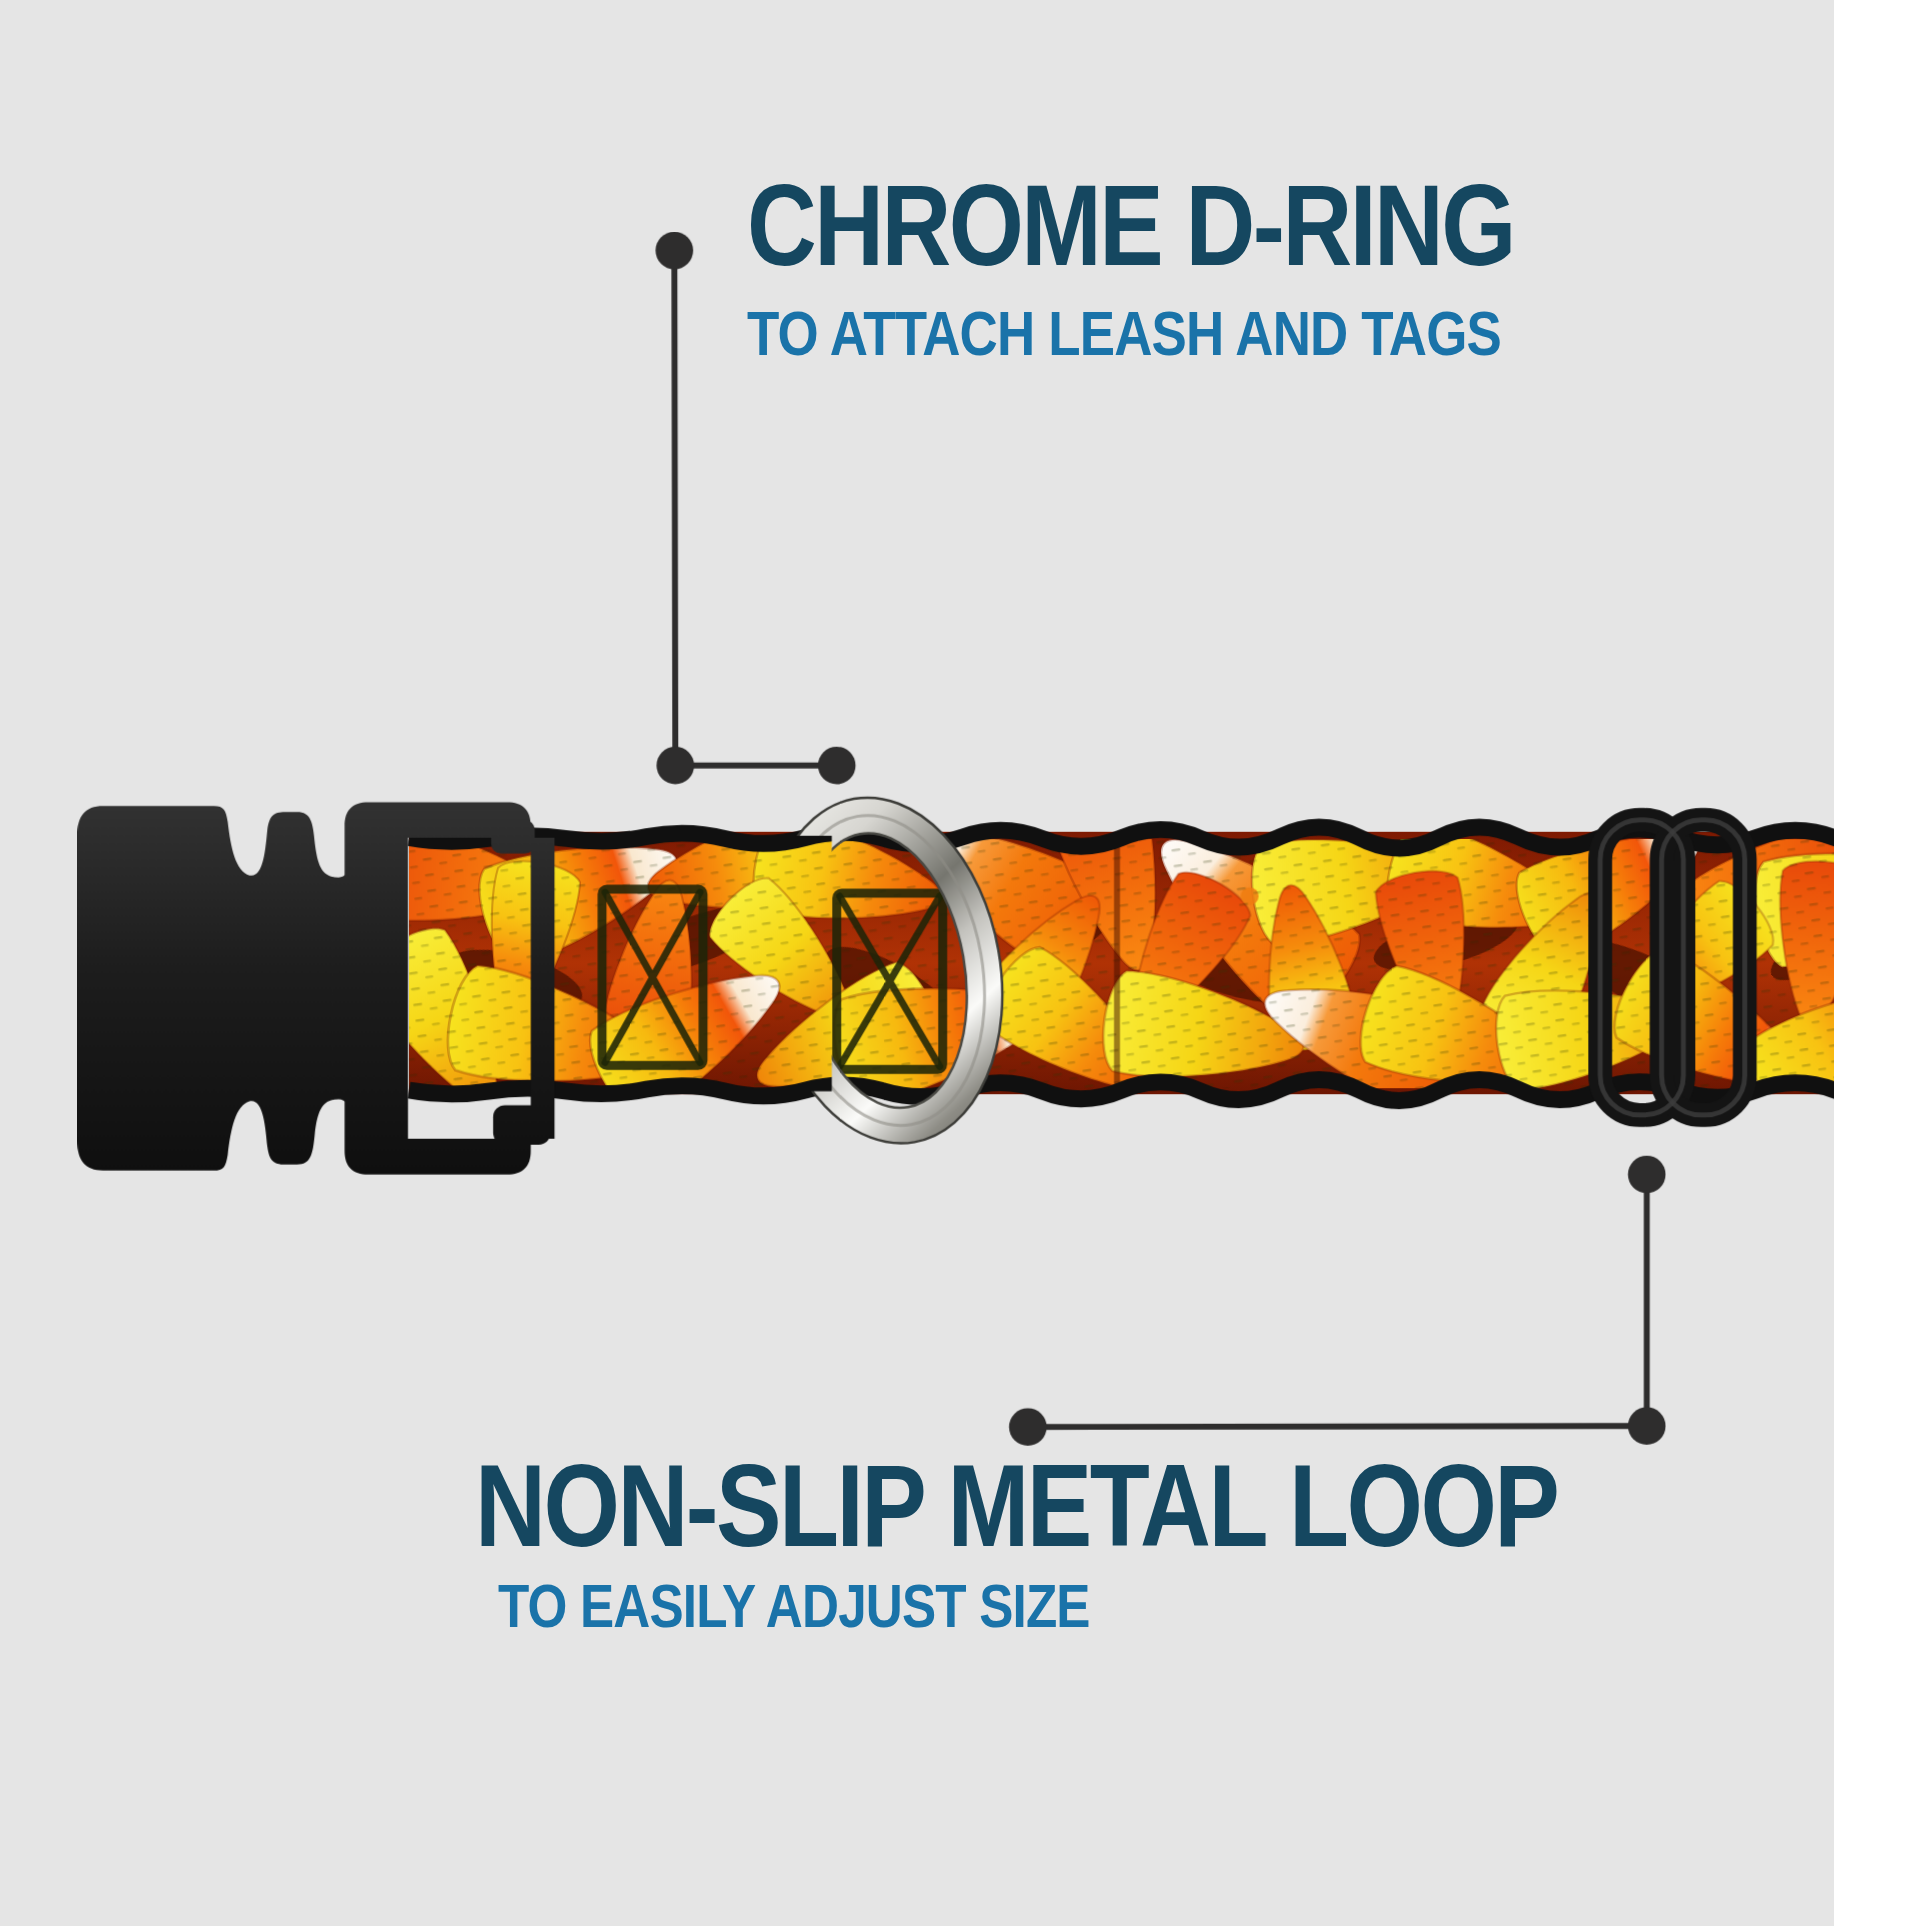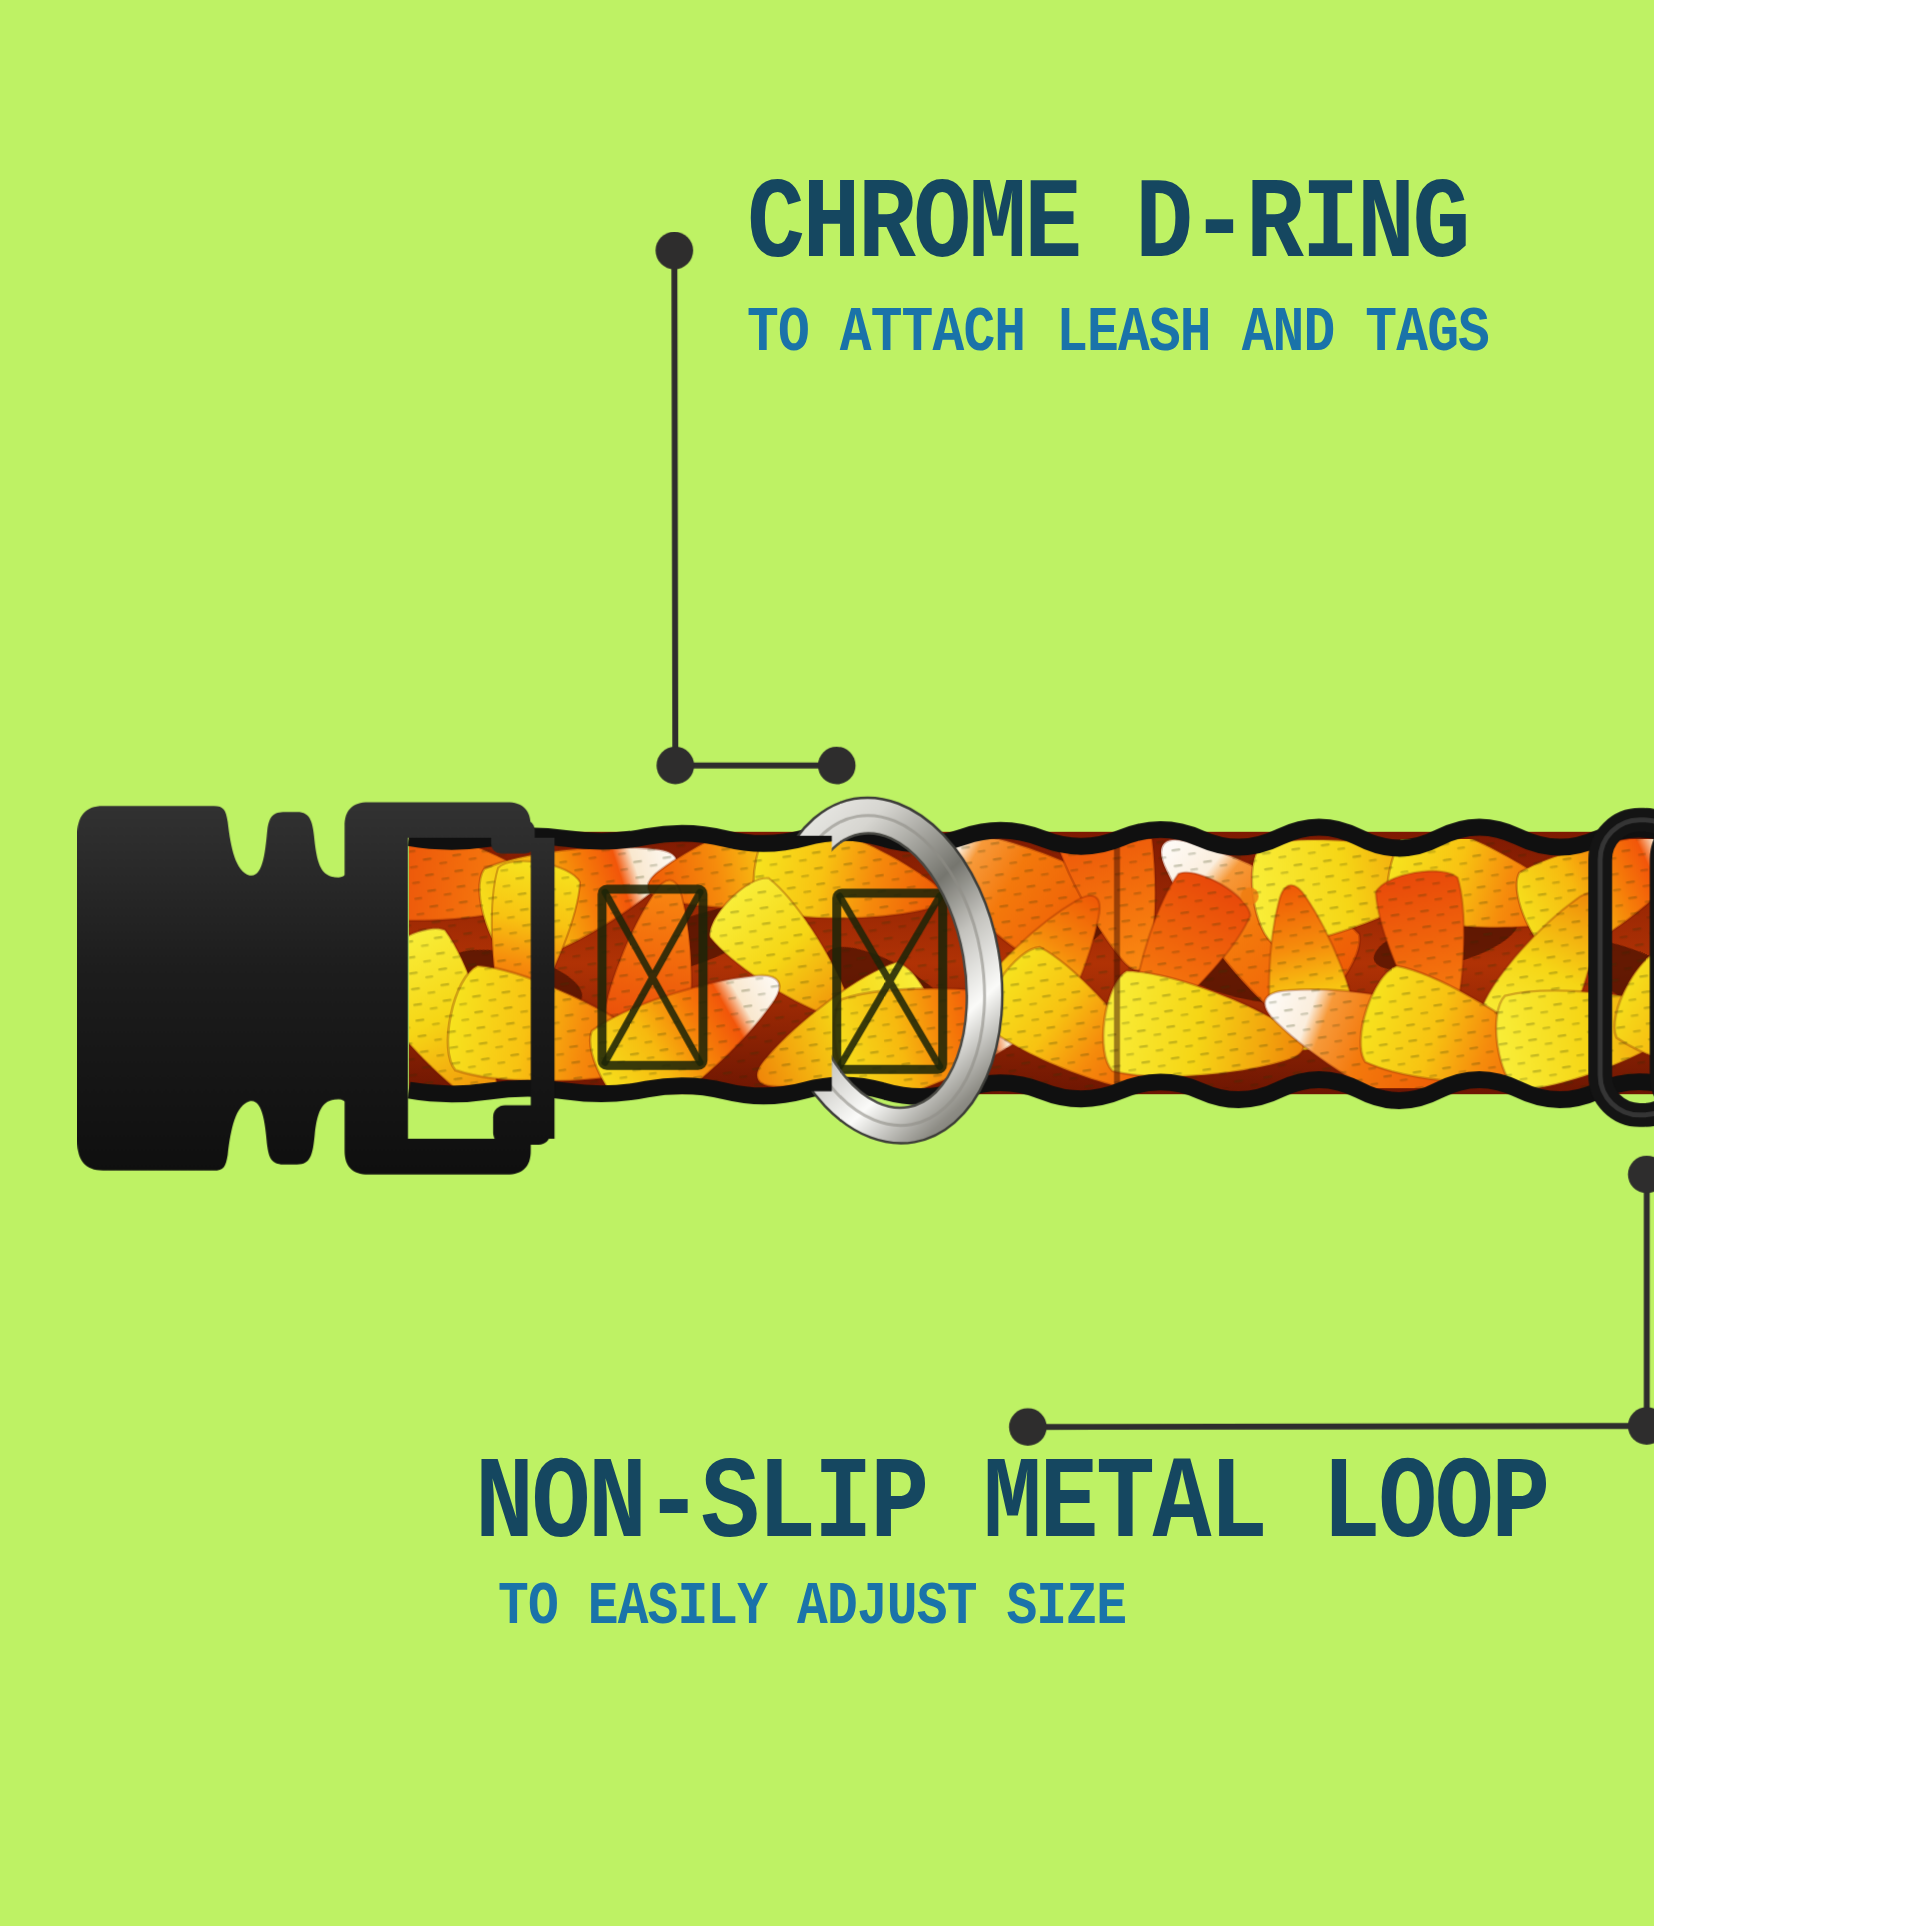--- a/index.html
+++ b/index.html
@@ -1,18 +1,18 @@
 <!DOCTYPE html>
 <html style="--c-title: #154760; --c-subtitle: #1a73a9; --c-callout: #2e2d2d; --c-hardware-black: #1c1c1c; --c-chrome-light: #f5f5f2; --c-chrome-dark: #55544e; --c-webbing-red: #b03205; --c-webbing-orange: #f26a0c; --c-webbing-yellow: #f6d616; --c-webbing-white: #fdf6ea; --c-webbing-edge: #101010;"><head>
 <meta charset="utf-8">
 <style>
   html,body{margin:0;padding:0;background:#fff;}
   .canvas{
-    position:relative;width:1654px;height:1927px;background:#bef264;overflow:hidden;
-    font-family:Liberation Mono, monospace;
+    position:relative;width:1834px;height:1927px;background:#e5e5e5;overflow:hidden;
+    font-family:Liberation Sans, sans-serif;
   }
   .art{position:absolute;left:0;top:0;}
   .annot-title{
     position:absolute;white-space:nowrap;font-weight:bold;line-height:1;
     color:var(--c-title,#154760);letter-spacing:-3px;
     transform:scaleX(0.84);transform-origin:0 0;
   }
   .annot-sub{
     position:absolute;white-space:nowrap;font-weight:bold;line-height:1;
     color:var(--c-subtitle,#1a73a9);letter-spacing:-1px;

